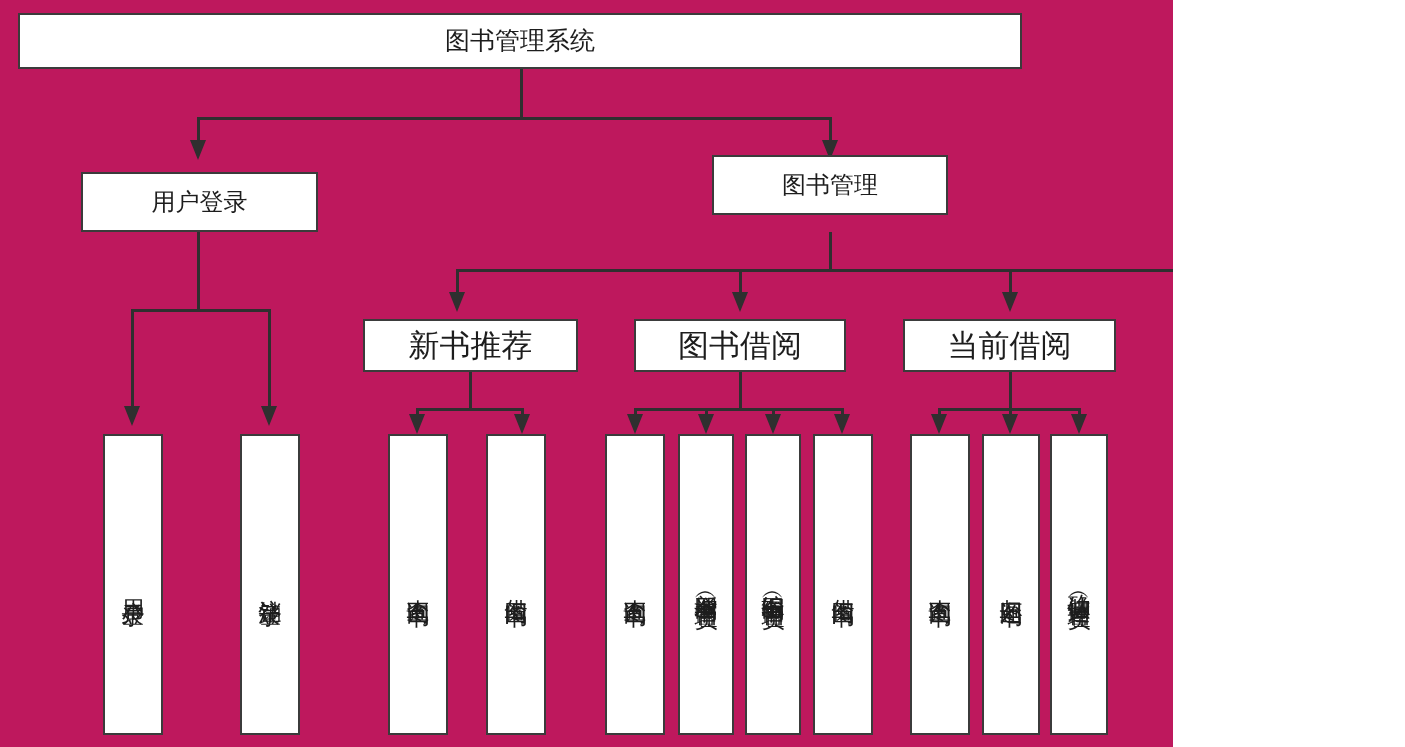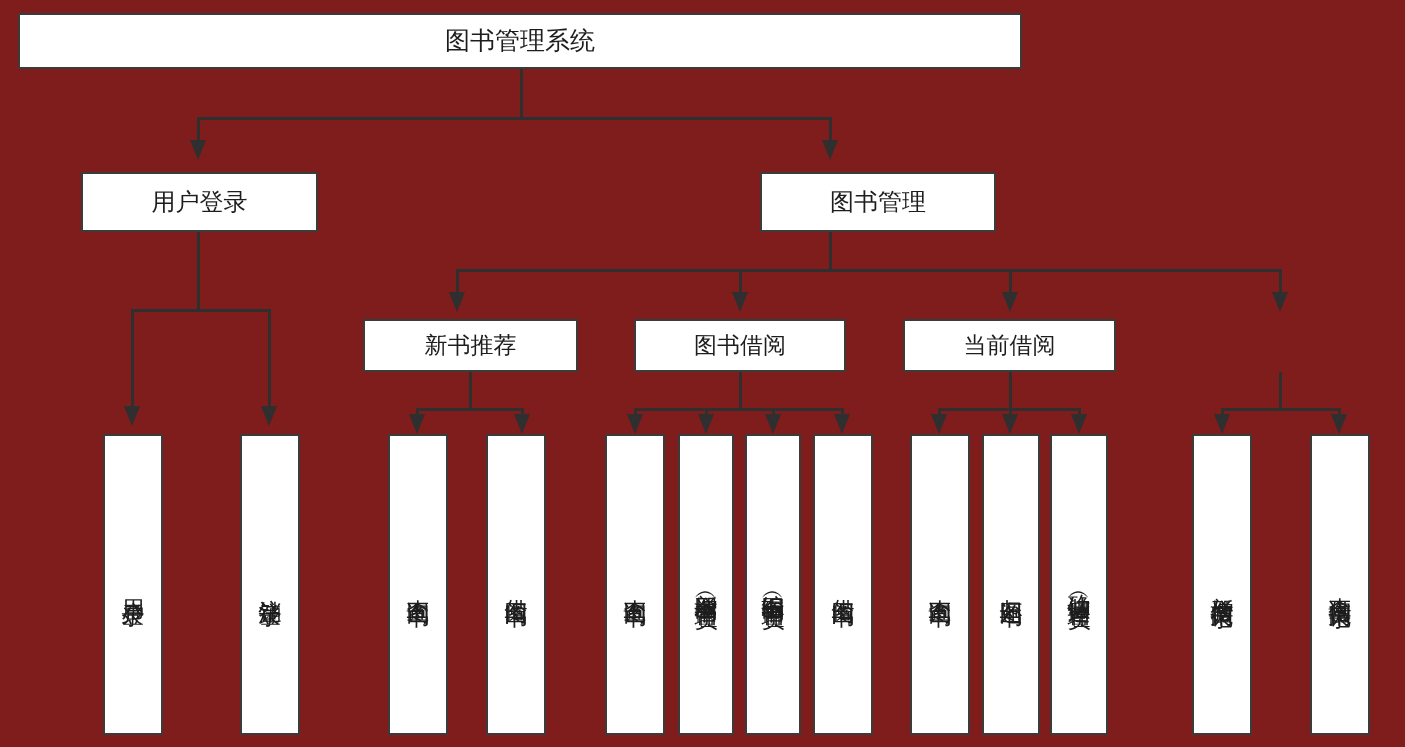--- a/index.html
+++ b/index.html
@@ -3,40 +3,40 @@
 <meta charset="utf-8">
 <title>图书管理系统 功能结构图</title>
 <style>
   html,body{margin:0;padding:0;}
   body{
     background:#ffffff;
     font-family:"DejaVu Sans","Liberation Sans",sans-serif;
   }
   #canvas{
     position:relative;
-    width:1405px;
+    width:1173px;
     height:747px;
-    background:#7f1d1d;
+    background:#be185d;
     overflow:hidden;
   }
   
   .box{
     position:absolute;
     box-sizing:border-box;
     border:2.5px solid #3b3b3b;
     background:#ffffff;
     display:flex;
     align-items:center;
     justify-content:center;
     color:#1d1d1d;
     line-height:1.12;
   }
   .box.root{font-size:25px;}
   .box.lvl2{font-size:24px;}
-  .box.lvl3{font-size:23px;}
+  .box.lvl3{font-size:31px;}
   .box.leaf{
     font-size:23px;
     align-items:center;
     justify-content:center;
     padding:4px 0;
   }
   .vtext{
     writing-mode:vertical-rl;
     text-orientation:upright;
     letter-spacing:2px;
@@ -85,21 +85,21 @@
   <div class="ln hln" style="left:198px;top:117px;width:634px;height:3px;"></div>
 
   <div class="ln vln" style="left:197px;top:117px;width:3px;height:26px;"></div>
   <div class="arrow" style="left:190px;top:140px;"></div>
   <div class="ln vln" style="left:829px;top:117px;width:3px;height:26px;"></div>
   <div class="arrow" style="left:822px;top:140px;"></div>
 
   <div class="box lvl2" style="left:81px;top:172px;width:237px;height:60px;">
     <span>用户登录</span>
   </div>
-  <div class="box lvl2" style="left:712px;top:172px;width:236px;height:60px;margin-left:48px;">
+  <div class="box lvl2" style="left:712px;top:155px;width:236px;height:60px;">
     <span>图书管理</span>
   </div>
 
   <div class="ln vln" style="left:197px;top:232px;width:3px;height:79px;"></div>
   <div class="ln hln" style="left:131px;top:309px;width:138px;height:3px;"></div>
   <div class="ln vln" style="left:131px;top:309px;width:3px;height:100px;"></div>
   <div class="arrow" style="left:124px;top:406px;"></div>
   <div class="ln vln" style="left:268px;top:309px;width:3px;height:100px;"></div>
   <div class="arrow" style="left:261px;top:406px;"></div>
 

